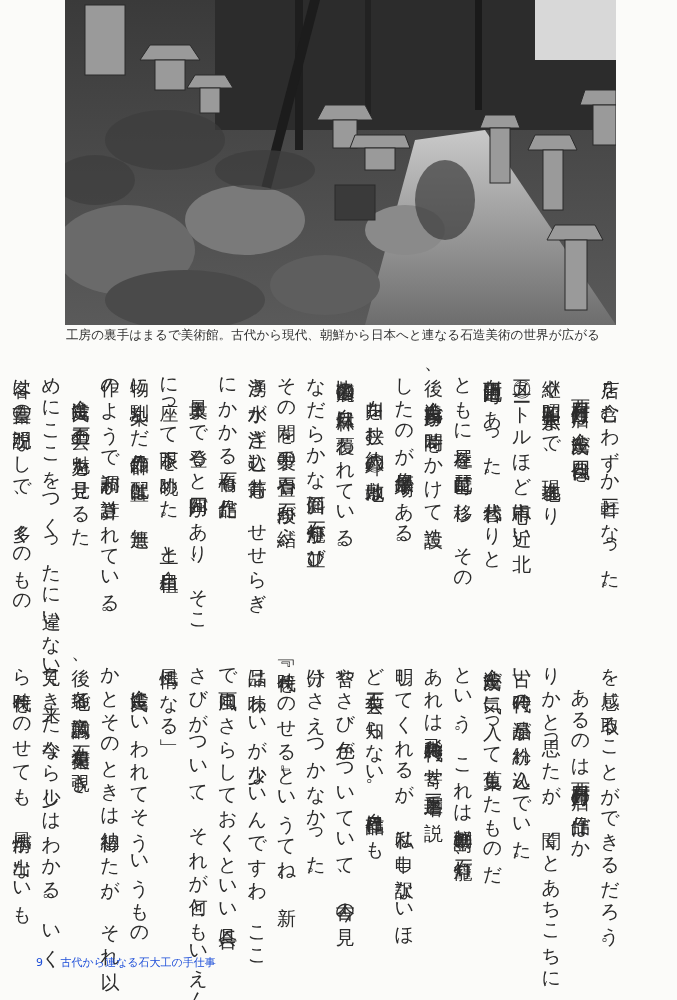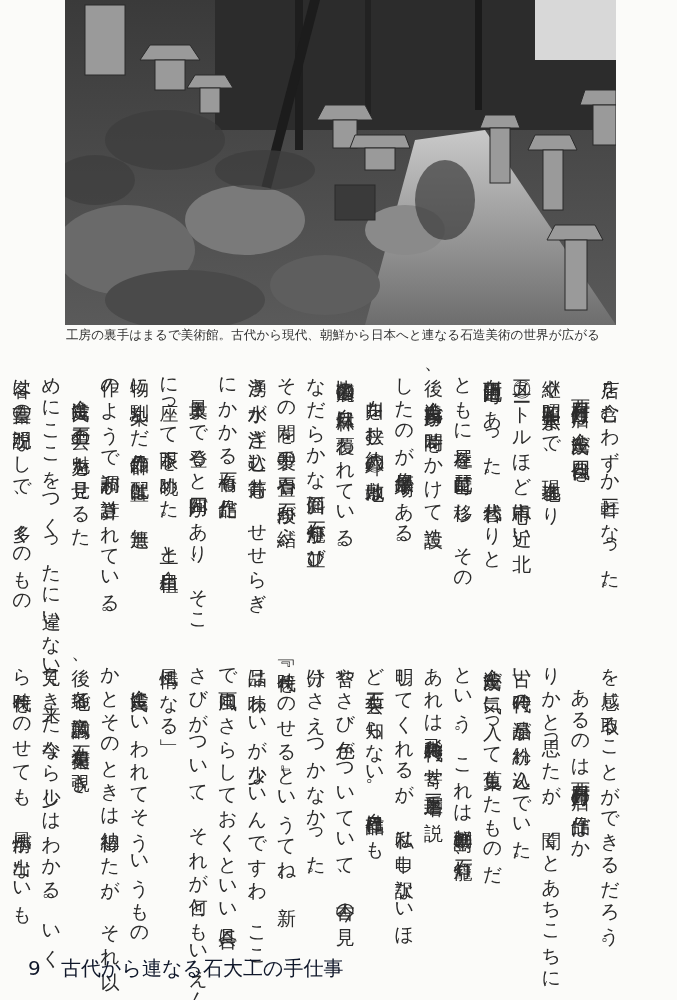--- a/index.html
+++ b/index.html
@@ -19,23 +19,23 @@
   }
   .block {
     position: absolute; left: 60px; width: 565px;
     writing-mode: vertical-rl; -webkit-writing-mode: vertical-rl;
     font-size: 19px; line-height: 29.4px; letter-spacing: 1.6px; color: #2b2b2b;
   }
   .block.top { top: 364px; height: 255px; }
   .block.bottom { top: 654px; height: 255px; }
   .col { display: block; white-space: nowrap; }
   .footer {
-    position: absolute; left: 28px; top: 955px;
+    position: absolute; left: 36px; top: 955px;
     font-family: "DejaVu Sans", "Liberation Sans", sans-serif;
-    font-size: 20px; color: #0f172a; white-space: nowrap;
+    font-size: 11px; color: #1d4ed8; white-space: nowrap;
   }
   .footer .num { margin-right: 14px; }
 </style>
 </head>
 <body>
 
 <div class="photo">
   <svg viewBox="0 0 551 325" preserveAspectRatio="none">
     <defs>
       <linearGradient id="sky" x1="0" y1="0" x2="0" y2="1">

